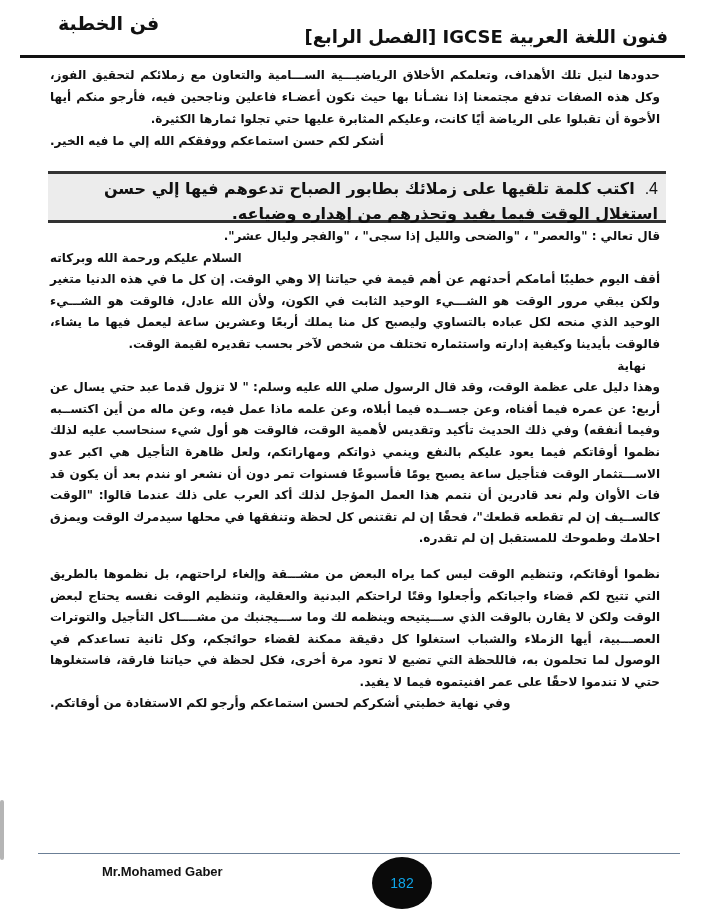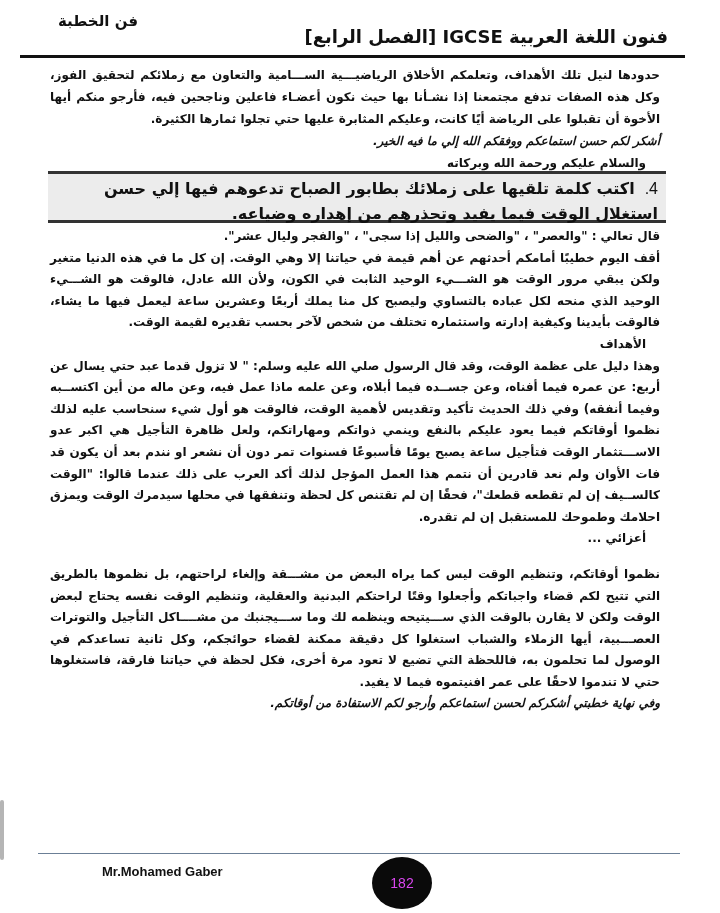--- a/index.html
+++ b/index.html
@@ -1,85 +1,84 @@
 <!DOCTYPE html>
 <html><head>
   <meta charset="utf-8">
   <style>
     html, body { margin: 0; padding: 0; }
     body {
       width: 720px; height: 913px; background: #ffffff; position: relative; overflow: hidden;
       font-family: "DejaVu Sans", sans-serif; color: #111;
     }
     .header-left {
-      position: absolute; left: 58px; top: 12px; font-size: 15px; font-weight: bold;
+      position: absolute; left: 58px; top: 12px; font-size: 19px; font-weight: bold;
       direction: rtl;
     }
     .header-right {
       position: absolute; right: 52px; top: 26px; font-size: 18px; font-weight: bold;
       direction: rtl; white-space: nowrap;
     }
     .header-rule {
       position: absolute; left: 20px; right: 35px; top: 55px; height: 3px; background: #111;
     }
     .body-text {
       position: absolute; left: 50px; right: 60px; direction: rtl; text-align: justify;
       font-size: 12px; font-weight: bold; line-height: 22px;
     }
     .body-text p { margin: 0; }
-    .center { text-align: right; font-style: italic; }
+    .center { text-align: left; }
     .indent { padding-right: 14px; }
     .q-box {
       position: absolute; left: 48px; right: 54px; top: 171px; height: 52px;
       background: #ececec; border-top: 3px solid #333; border-bottom: 3px solid #333;
       direction: rtl; padding: 2px 8px 0 10px; box-sizing: border-box;
     }
     .q-box .qnum { font-family: "Liberation Sans", sans-serif; font-size: 16px; font-weight: normal; margin-left: 10px; }
     .q-box .qtext { font-size: 16px; font-weight: bold; line-height: 25px; }
     .footer-rule {
       position: absolute; left: 38px; right: 40px; top: 853px; height: 1px; background: #6b7f96;
     }
     .author {
       position: absolute; left: 102px; top: 864px; font-family: "Liberation Sans", sans-serif;
       font-weight: bold; font-size: 13px;
     }
     .page-circle {
       position: absolute; left: 372px; top: 857px; width: 60px; height: 52px; border-radius: 50%;
-      background: #0a0a0a; color: #d946ef; display: flex; align-items: center; justify-content: center;
+      background: #0a0a0a; color: #0ea5e9; display: flex; align-items: center; justify-content: center;
       font-family: "Liberation Sans", sans-serif; font-size: 14px;
     }
     .edge-artifact {
       position: absolute; left: 0; top: 800px; width: 4px; height: 60px; background: #b5b5b5; border-radius: 2px;
     }
   </style>
 </head>
 <body>
 
 <div>
   <div class="header-left">فن الخطبة</div>
   <div class="header-right">فنون اللغة العربية IGCSE  [الفصل الرابع]</div>
   <div class="header-rule"></div>
 </div>
 
 <div class="body-text" style="top:64px;">
   <p>حدودها لنيل تلك الأهداف، وتعلمكم الأخلاق الرياضيـــية الســـامية والتعاون مع زملائكم لتحقيق الفوز، وكل هذه الصفات تدفع مجتمعنا إذا نشـأنا بها حيث نكون أعضـاء فاعلين وناجحين فيه، فأرجو منكم أيها الأخوة أن تقبلوا على الرياضة أيًا كانت، وعليكم المثابرة عليها حتي تجلوا ثمارها الكثيرة.</p>
   <p class="center">أشكر لكم حسن استماعكم ووفقكم الله إلي ما فيه الخير.</p>
-  <p class="indent" style="text-align:right;">والسلام عليكم ورحمة الله وبركاته</p>
 </div>
 
 <div class="q-box">
   <div class="qtext"><span class="qnum">4.</span><span>اكتب كلمة تلقيها على زملائك بطابور الصباح تدعوهم فيها إلي حسن استغلال الوقت فيما يفيد وتحذرهم من إهداره وضياعه.</span></div>
 </div>
 
 <div class="body-text" style="top:226px; line-height:21.6px;">
   <p>قال تعالي : "والعصر" ، "والضحى والليل إذا سجى" ،  "والفجر وليال عشر".</p>
+  <p class="center">السلام عليكم ورحمة الله وبركاته</p>
   <p>أقف اليوم خطيبًا أمامكم أحدثهم عن أهم قيمة في حياتنا إلا وهي الوقت. إن كل ما في هذه الدنيا متغير ولكن يبقي مرور الوقت هو الشـــيء الوحيد الثابت في الكون، ولأن الله عادل، فالوقت هو الشـــيء الوحيد الذي منحه لكل عباده بالتساوي وليصبح كل منا يملك أربعًا وعشرين ساعة ليعمل فيها ما يشاء، فالوقت بأيدينا وكيفية إدارته واستثماره تختلف من شخص لآخر بحسب تقديره لقيمة الوقت.</p>
-  <p class="indent">الأهداف</p>
+  <p class="indent">نهاية</p>
   <p>وهذا دليل  على عظمة الوقت، وقد قال الرسول صلي الله عليه وسلم: " لا تزول قدما عبد حتي يسال عن أربع: عن عمره فيما أفناه، وعن جســده فيما أبلاه، وعن علمه ماذا عمل فيه، وعن ماله من أين اكتســبه وفيما أنفقه) وفي ذلك الحديث تأكيد وتقديس لأهمية الوقت، فالوقت هو أول شيء سنحاسب عليه لذلك نظموا أوقاتكم فيما يعود عليكم بالنفع وينمي ذواتكم ومهاراتكم، ولعل ظاهرة التأجيل هي اكبر عدو الاســـتثمار الوقت فتأجيل ساعة يصبح يومًا فأسبوعًا فسنوات تمر دون أن نشعر او نندم بعد أن يكون قد فات الأوان ولم نعد قادرين أن نتمم هذا العمل المؤجل لذلك أكد العرب على ذلك عندما قالوا: "الوقت كالســيف إن لم تقطعه قطعك"، فحقًا إن لم تقتنص كل لحظة وتنفقها في محلها سيدمرك الوقت ويمزق احلامك وطموحك للمستقبل إن لم تقدره.</p>
-  <p class="indent">أعزائي ...</p>
   <p style="height:14px;"></p>
   <p>نظموا أوقاتكم،  وتنظيم الوقت ليس كما يراه البعض من مشـــقة وإلغاء لراحتهم، بل نظموها بالطريق التي تتيح لكم قضاء واجباتكم وأجعلوا وقتًا لراحتكم البدنية والعقلية، وتنظيم الوقت نفسه يحتاج لبعض الوقت ولكن لا يقارن بالوقت الذي ســـيتيحه وينظمه لك وما ســـيجنبك من مشــــاكل التأجيل والتوترات العصـــبية، أيها الزملاء والشباب استغلوا كل دقيقة ممكنة لقضاء حوائجكم، وكل ثانية تساعدكم في الوصول لما تحلمون به، فاللحظة التي تضيع لا تعود مرة أخرى، فكل لحظة في حياتنا فارقة، فاستغلوها حتي لا تندموا لاحقًا على عمر افنيتموه فيما لا يفيد.</p>
   <p class="center">وفي نهاية خطبتي أشكركم لحسن استماعكم وأرجو لكم الاستفادة من أوقاتكم.</p>
 </div>
 
 <div class="footer-rule"></div>
 <div class="author">Mr.Mohamed Gaber</div>
 <div class="page-circle">
   <span>182</span>
 </div>

